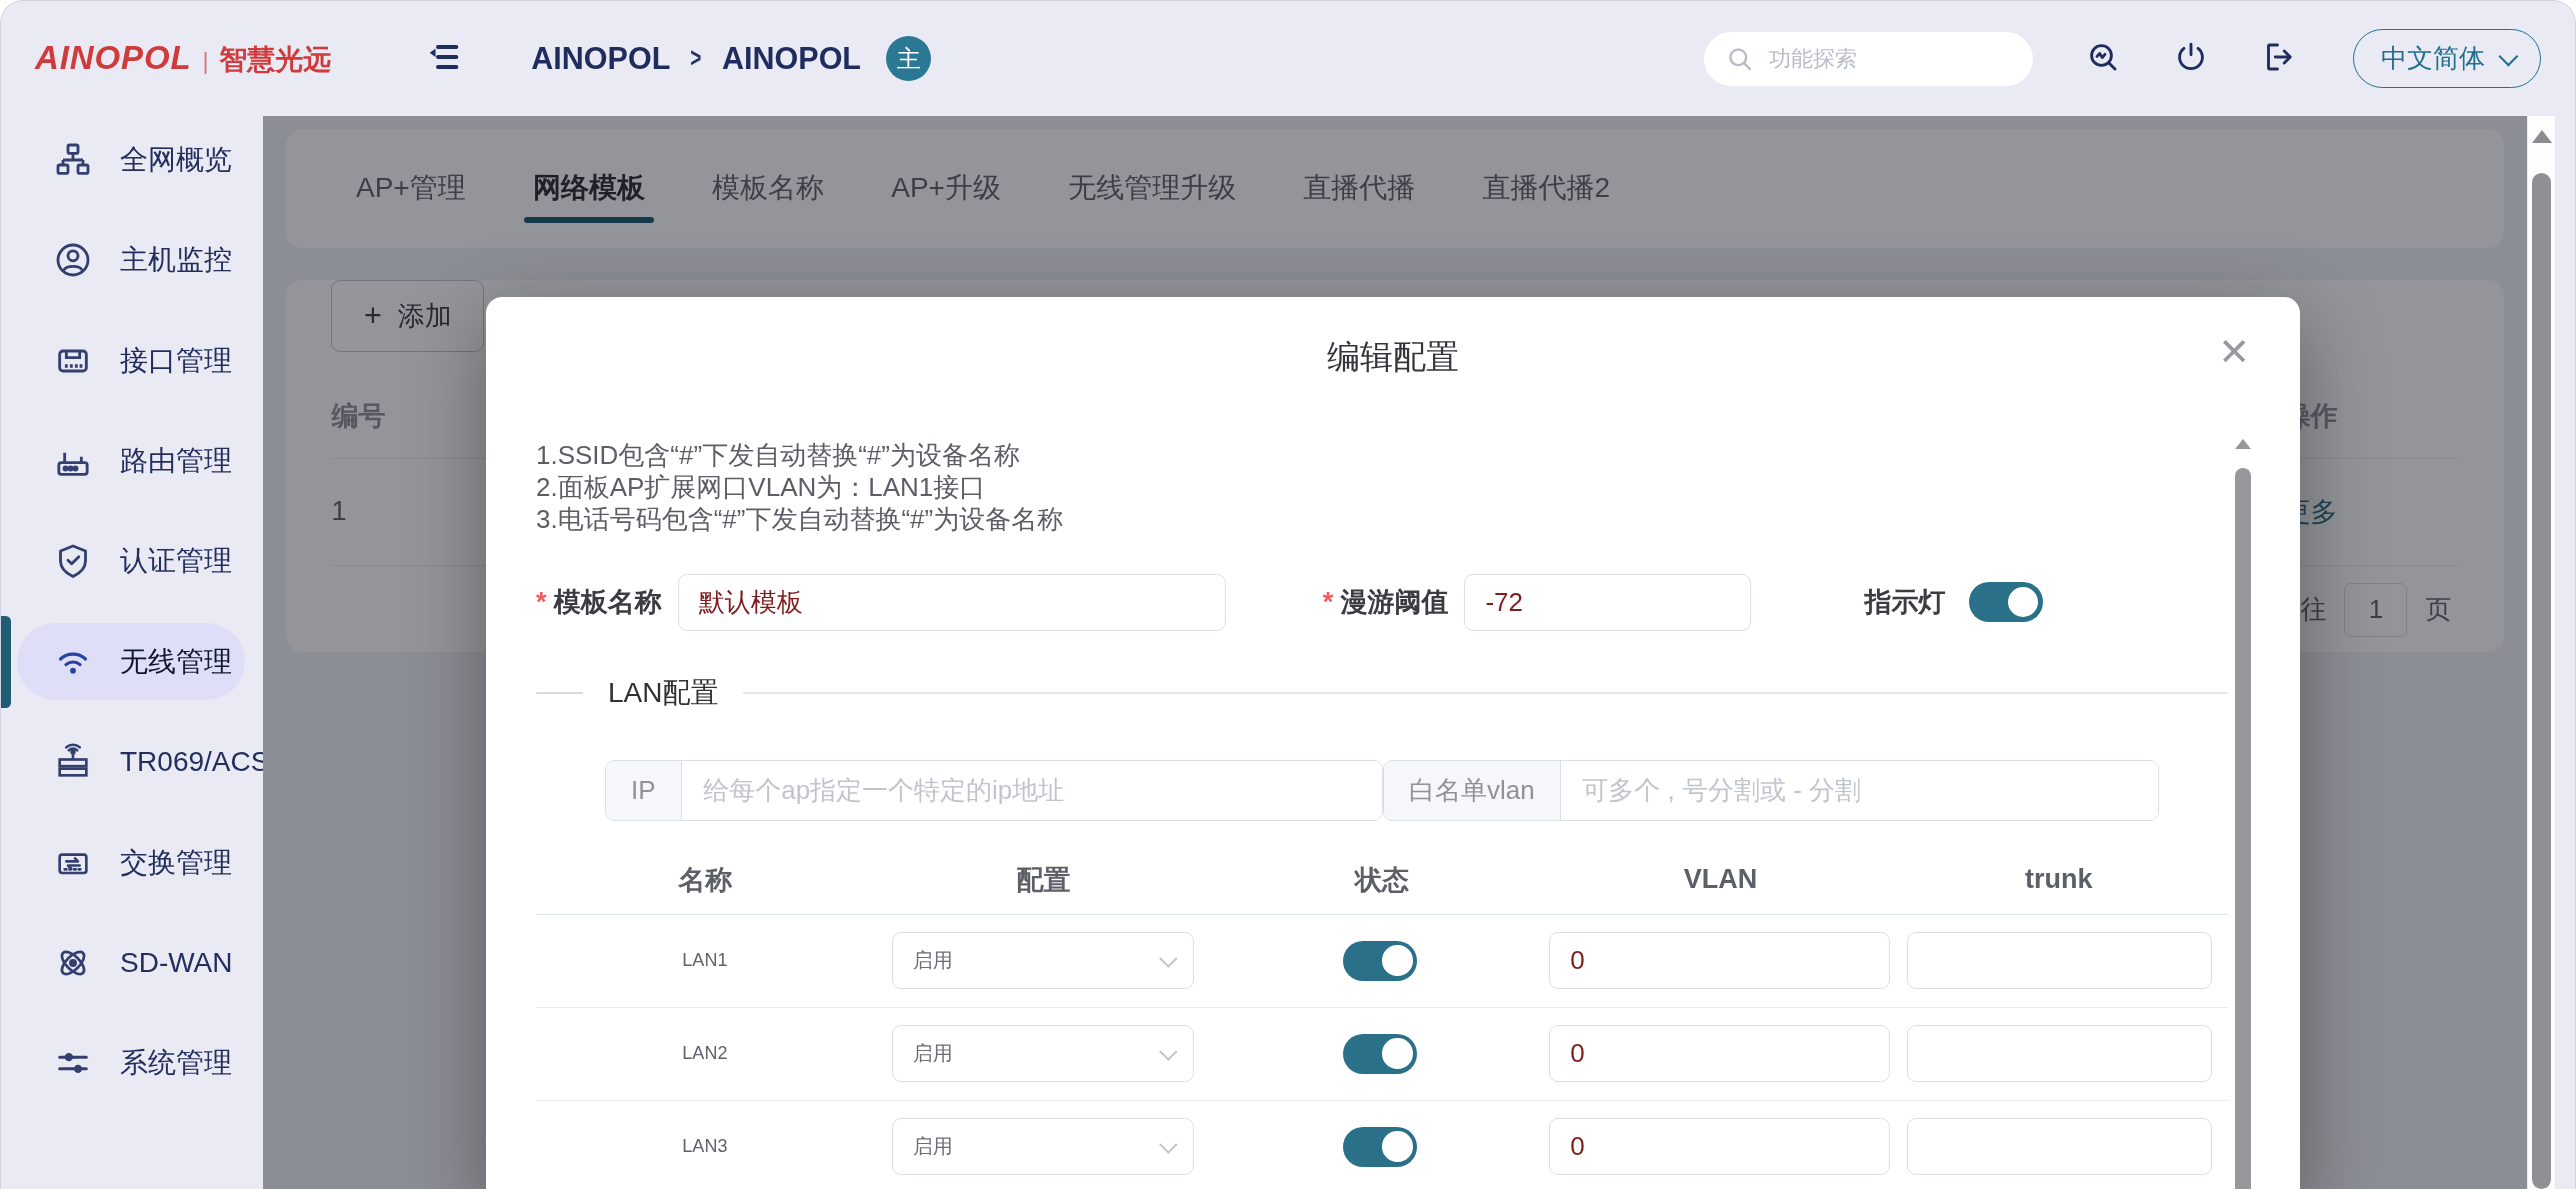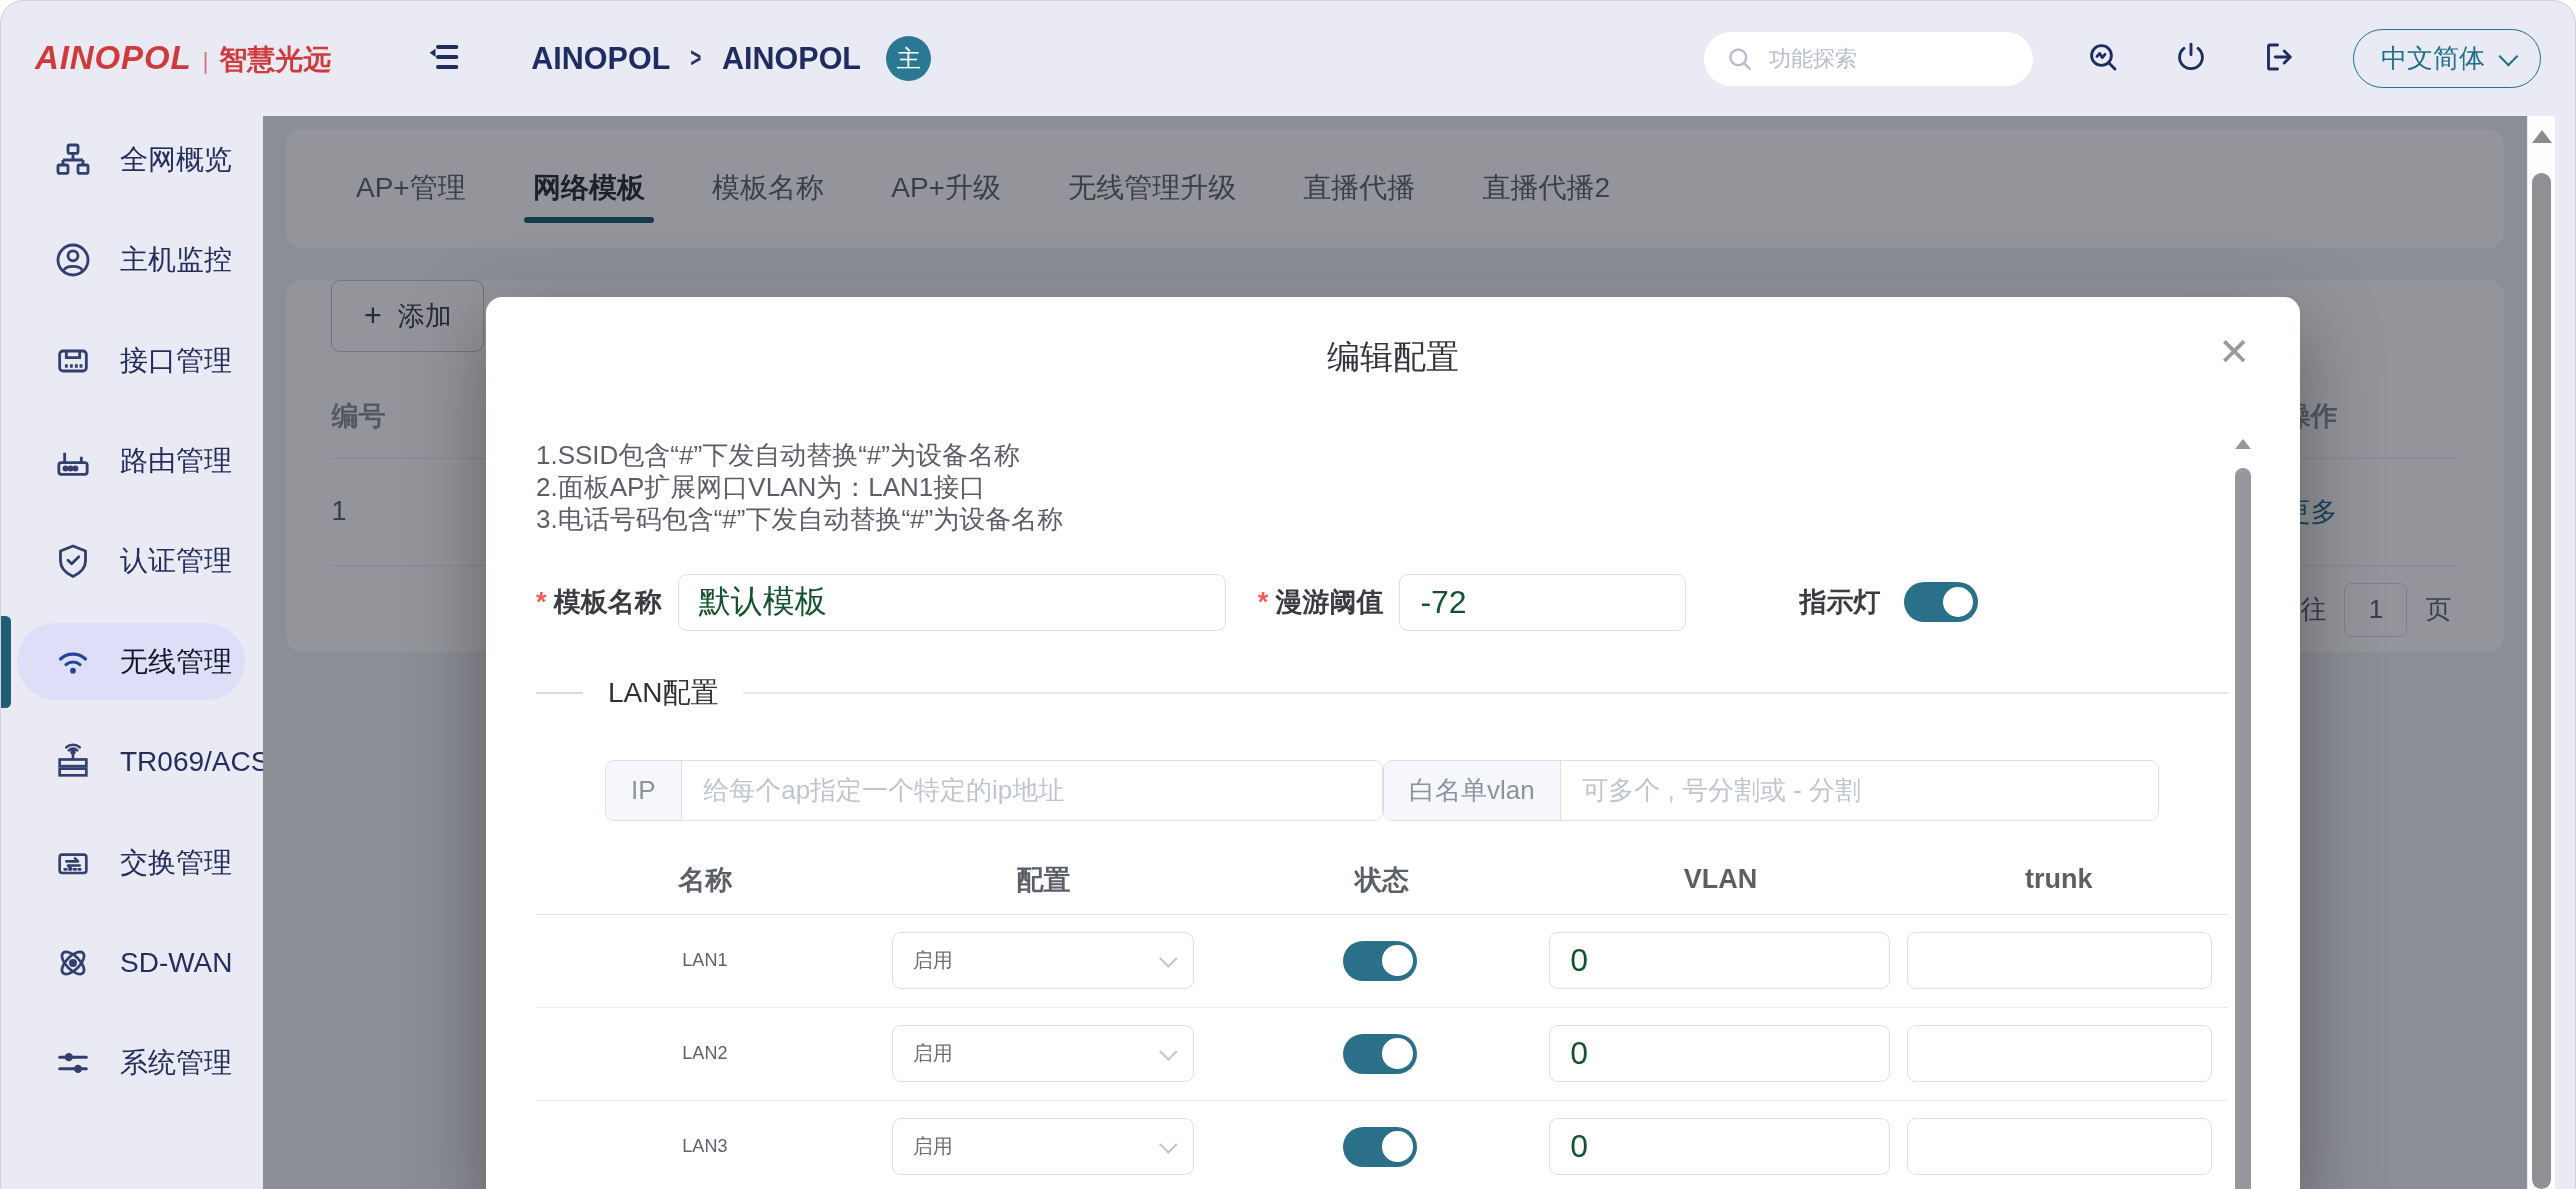--- a/index.html
+++ b/index.html
@@ -79,21 +79,21 @@
   
   .modal{position:absolute;left:485px;top:296px;width:1814px;height:907px;background:#fff;
          border-radius:16px;box-shadow:0 23.4px 81px rgba(0,0,0,.35);}
   .modal-title{position:absolute;top:38px;left:0;right:0;text-align:center;font-size:33px;color:#33353a;}
   .modal-close{position:absolute;top:36px;right:50px;font-size:38px;color:#97999e;line-height:1;cursor:pointer;}
   .modal-body{position:absolute;top:115px;left:50px;width:1692px;}
   .notes{margin-top:27px;font-size:26px;color:#5b5e66;line-height:1.24;}
   .form-row{margin-top:38px;display:flex;align-items:center;}
   .f-label{font-size:27px;font-weight:700;color:#3a3c42;white-space:nowrap;}
   .req{color:#f05b5b;margin-right:7.2px;}
-  .f-input{height:57px;border:1.8px solid #dcdfe6;border-radius:9px;font-size:32px;color:#14532d;
+  .f-input{height:57px;border:1.8px solid #dcdfe6;border-radius:9px;font-size:26px;color:#7f1d1d;
            padding:0 20px;box-sizing:border-box;outline:none;background:#fff;}
   .switch{width:74px;height:40px;border-radius:20px;background:#2a7089;position:relative;cursor:pointer;flex:none;}
   .switch::after{content:"";position:absolute;right:4.5px;top:4.5px;width:30.5px;height:30.5px;border-radius:50%;background:#fff;}
   .section-row{margin-top:43px;display:flex;align-items:center;gap:25px;}
   .dash{width:47px;height:1.8px;background:#d8dbe2;}
   .section-title{font-size:28px;color:#303133;white-space:nowrap;}
   .sline{flex:1;height:1.8px;background:#e4e7ed;}
   .prefix-row{margin-top:48px;display:flex;justify-content:center;}
   .group{display:flex;height:61px;border:1.8px solid #dcdfe6;border-radius:9px;overflow:hidden;
          background:#fff;box-sizing:border-box;}
@@ -334,21 +334,21 @@
     <div class="modal-body">
       <div class="notes">
         <div>1.SSID包含“#”下发自动替换“#”为设备名称</div>
         <div>2.面板AP扩展网口VLAN为：LAN1接口</div>
         <div>3.电话号码包含“#”下发自动替换“#”为设备名称</div>
       </div>
 
       <div class="form-row">
         <span class="f-label"><span class="req">*</span><span>模板名称</span></span>
         <input class="f-input" style="width: 548px; margin-left: 16px;" value="默认模板">
-        <span class="f-label" style="margin-left:32px;text-align:center;"><span class="req">*</span><span>漫游阈值</span></span>
+        <span class="f-label" style="margin-left:97px;text-align:center;"><span class="req">*</span><span>漫游阈值</span></span>
         <input class="f-input" style="width: 287px; margin-left: 16px;" value="-72">
         <span class="f-label" style="margin-left:113px;">指示灯</span>
         <span class="switch" style="margin-left:23.4px;"></span>
       </div>
 
       <div class="section-row">
         <span class="dash"></span>
         <span class="section-title">LAN配置</span>
         <span class="sline"></span>
       </div>

